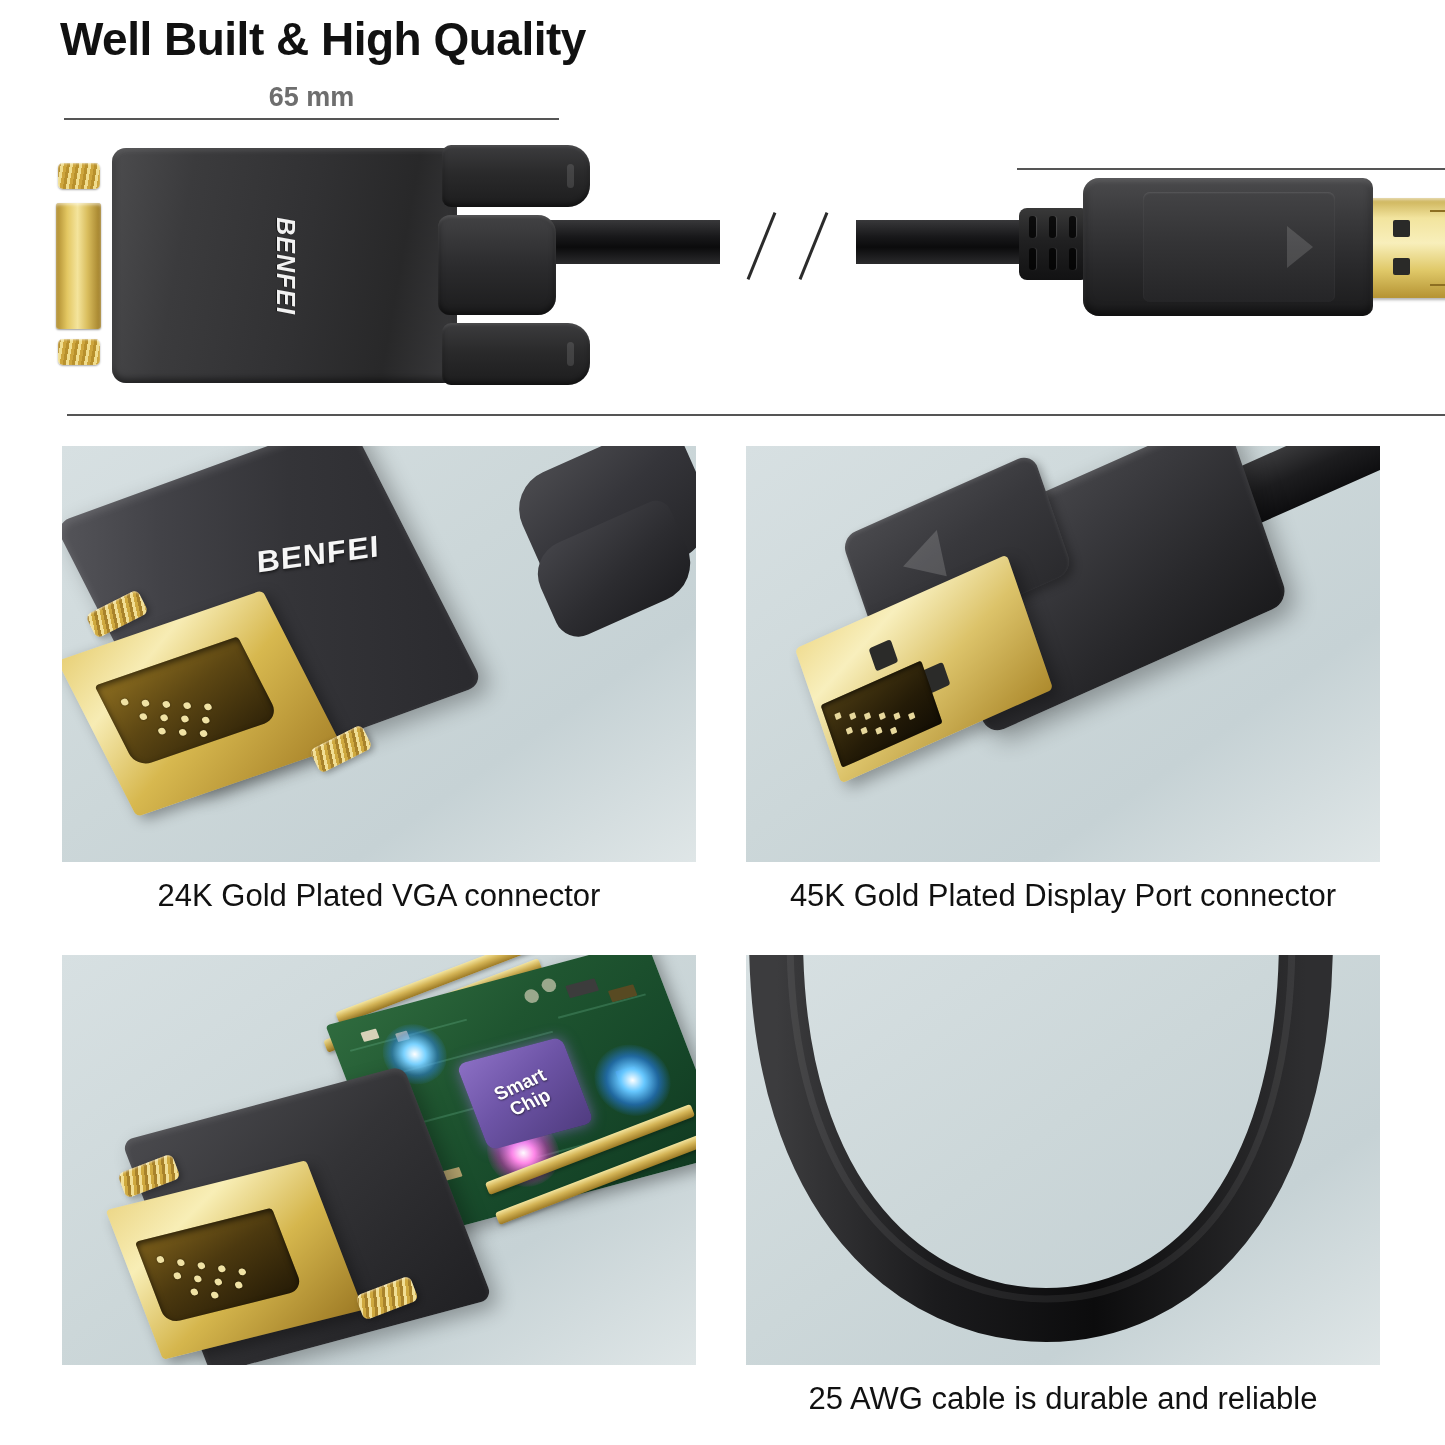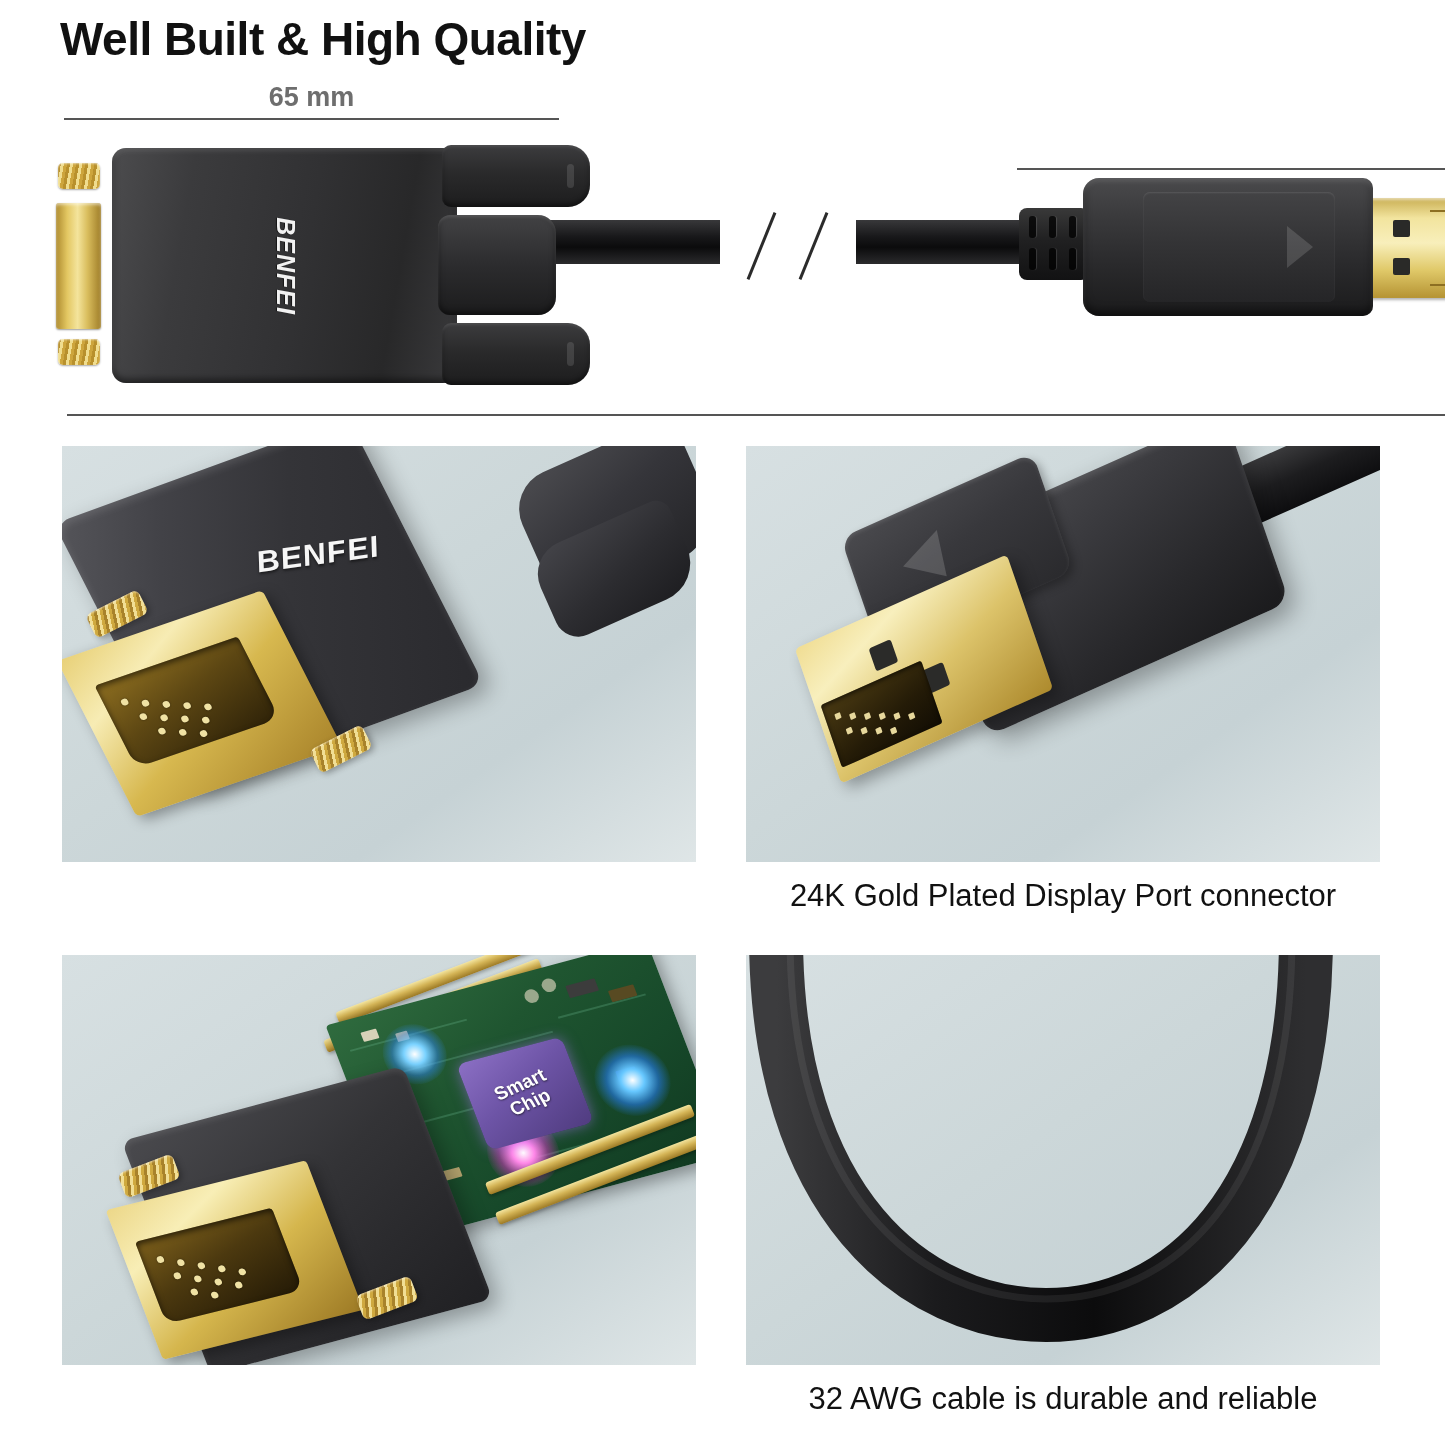--- a/index.html
+++ b/index.html
@@ -646,20 +646,21 @@
           <div class="p1-pin" style="left:80px; top:66px;"></div>
           <div class="p1-pin" style="left:36px; top:62px;"></div>
           <div class="p1-pin" style="left:54px; top:70px;"></div>
           <div class="p1-pin" style="left:72px; top:78px;"></div>
         </div>
       </div>
 
       <div class="p1-thumb a"></div>
       <div class="p1-thumb b"></div>
     </div>
+    <div class="panel-caption" style="top:432px;">24K Gold Plated VGA connector</div>
   </div>
 
   <div class="panel-cell" style="left:746px; top:6px; width:634px; height:416px;">
     <div class="panel-photo">
       <div class="p2-cable"></div>
 
       <div class="p2-shell"></div>
       <div class="p2-latch">
         <div class="p2-latch-arrow"></div>
       </div>
@@ -674,21 +675,21 @@
           <div class="p2-contact-pin" style="left:52px; top:32px;"></div>
           <div class="p2-contact-pin" style="left:66px; top:38px;"></div>
           <div class="p2-contact-pin" style="left:80px; top:44px;"></div>
           <div class="p2-contact-pin" style="left:16px; top:32px;"></div>
           <div class="p2-contact-pin" style="left:30px; top:38px;"></div>
           <div class="p2-contact-pin" style="left:44px; top:44px;"></div>
           <div class="p2-contact-pin" style="left:58px; top:50px;"></div>
         </div>
       </div>
     </div>
-    <div class="panel-caption" style="top:432px;">24K Gold Plated Display Port connector</div>
+    <div class="panel-caption" style="top:432px;">45K Gold Plated Display Port connector</div>
   </div>
 
   <div class="panel-cell" style="left:62px; top:515px; width:634px; height:410px;">
     <div class="panel-photo">
 
       <div class="p3-goldbar" style="left:268px; top:16px; width:230px; height:13px; transform:rotate(-21deg);"></div>
       <div class="p3-goldbar" style="left:256px; top:44px; width:230px; height:13px; transform:rotate(-21deg);"></div>
 
       <div class="p3-pcb">
         <div class="p3-trace" style="left:14px; top:30px; width:120px;"></div>
@@ -755,16 +756,16 @@
               <stop offset="30%" stop-color="#1b1b1d"></stop>
               <stop offset="60%" stop-color="#0c0c0d"></stop>
               <stop offset="100%" stop-color="#2e2e30"></stop>
             </linearGradient>
           </defs>
           <path d="M 30 -20 C 30 250, 170 360, 300 360 C 430 360, 560 250, 560 -20" fill="none" stroke="url(#cableGrad)" stroke-width="54" stroke-linecap="butt"></path>
           <path d="M 44 -20 C 44 244, 176 344, 300 344 C 424 344, 546 244, 546 -20" fill="none" stroke="rgba(255,255,255,0.07)" stroke-width="7"></path>
         </svg>
       </div>
     </div>
-    <div class="panel-caption" style="top:426px;">32 AWG cable is durable and reliable</div>
+    <div class="panel-caption" style="top:426px;">25 AWG cable is durable and reliable</div>
   </div>
 
 </div>
 
 </body></html>

